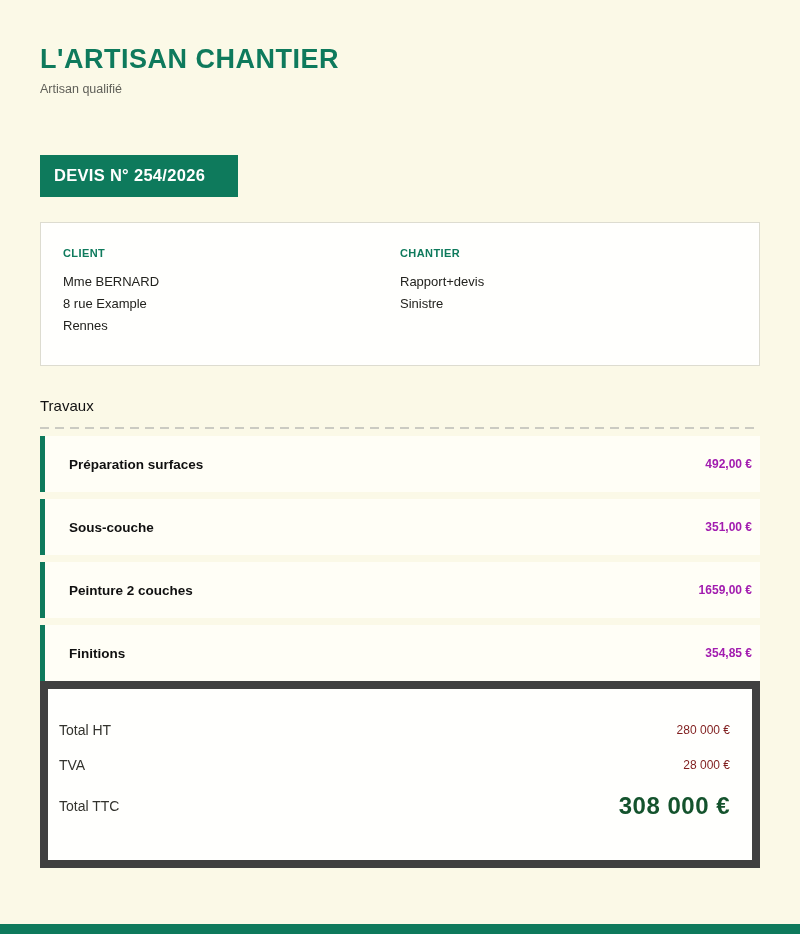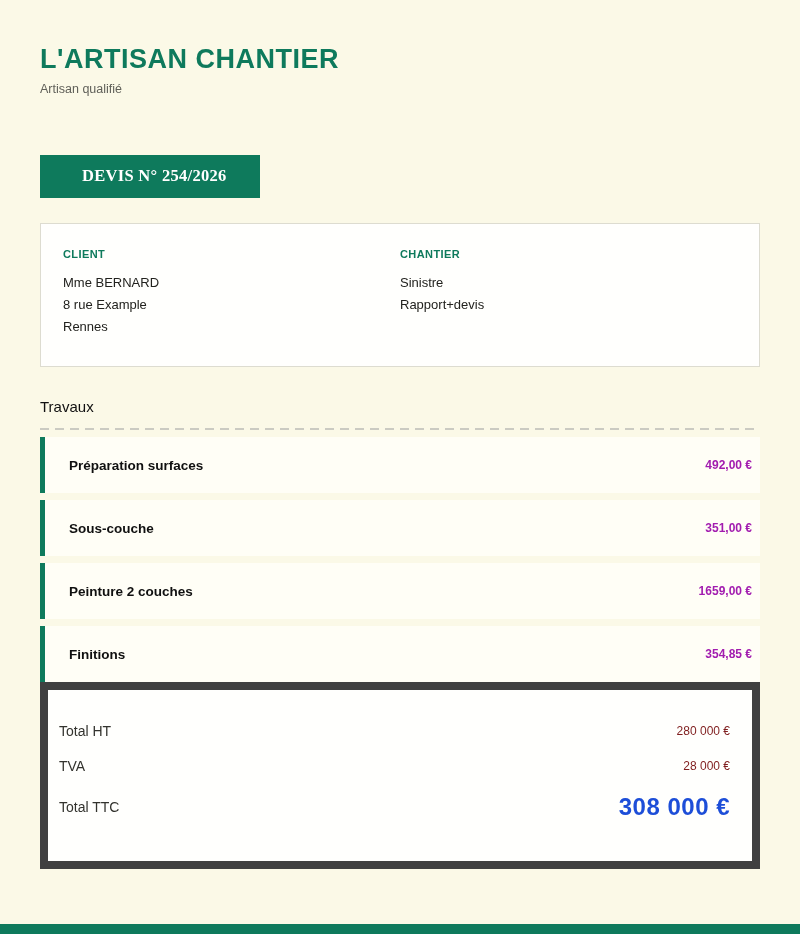--- a/index.html
+++ b/index.html
@@ -29,23 +29,22 @@
     color: #5f5f58;
   }
 
   .devis-banner {
     display: inline-block;
     margin-top: 59px;
     background: #0e7a5c;
     color: #ffffff;
     font-weight: 700;
     font-size: 16.5px;
-    padding: 11px 33px 12px 42px;
+    padding: 11px 33px 12px 14px;
     letter-spacing: 0.3px;
-    font-family: Liberation Serif, serif;
   }
 
   .info-box {
     margin-top: 25px;
     background: #fffffd;
     border: 1px solid #dddcd0;
     padding: 24px 22px 28px 22px;
     display: flex;
   }
   .info-col { width: 50%; }
@@ -104,21 +103,21 @@
     display: flex;
     align-items: center;
     justify-content: space-between;
     padding: 9px 0 10px 0;
   }
   .totals-label { font-size: 14px; color: #33332e; }
   .totals-value { font-size: 12px; color: #7f1d1d; }
   .totals-row.ttc .totals-value {
     font-size: 24px;
     font-weight: 800;
-    color: #1d4ed8;
+    color: #14532d;
     letter-spacing: 0.5px;
   }
 
   .footer-bar {
     position: absolute;
     left: 0; right: 0; bottom: 0;
     height: 10px;
     background: #0e7a5c;
   }
 </style>
@@ -135,22 +134,22 @@
 
     <div class="info-box">
       <div class="info-col">
         <div class="info-label">CLIENT</div>
         <div class="info-line">Mme BERNARD</div>
         <div class="info-line">8 rue Example</div>
         <div class="info-line">Rennes</div>
       </div>
       <div class="info-col">
         <div class="info-label">CHANTIER</div>
+        <div class="info-line">Rapport+devis</div>
         <div class="info-line">Sinistre</div>
-        <div class="info-line">Rapport+devis</div>
       </div>
     </div>
 
     <div class="section-heading">Travaux</div>
     <div class="dashed-sep"></div>
 
     <div class="item-row">
       <span class="item-label">Préparation surfaces</span>
       <span class="item-amount">492,00 €</span>
     </div>

